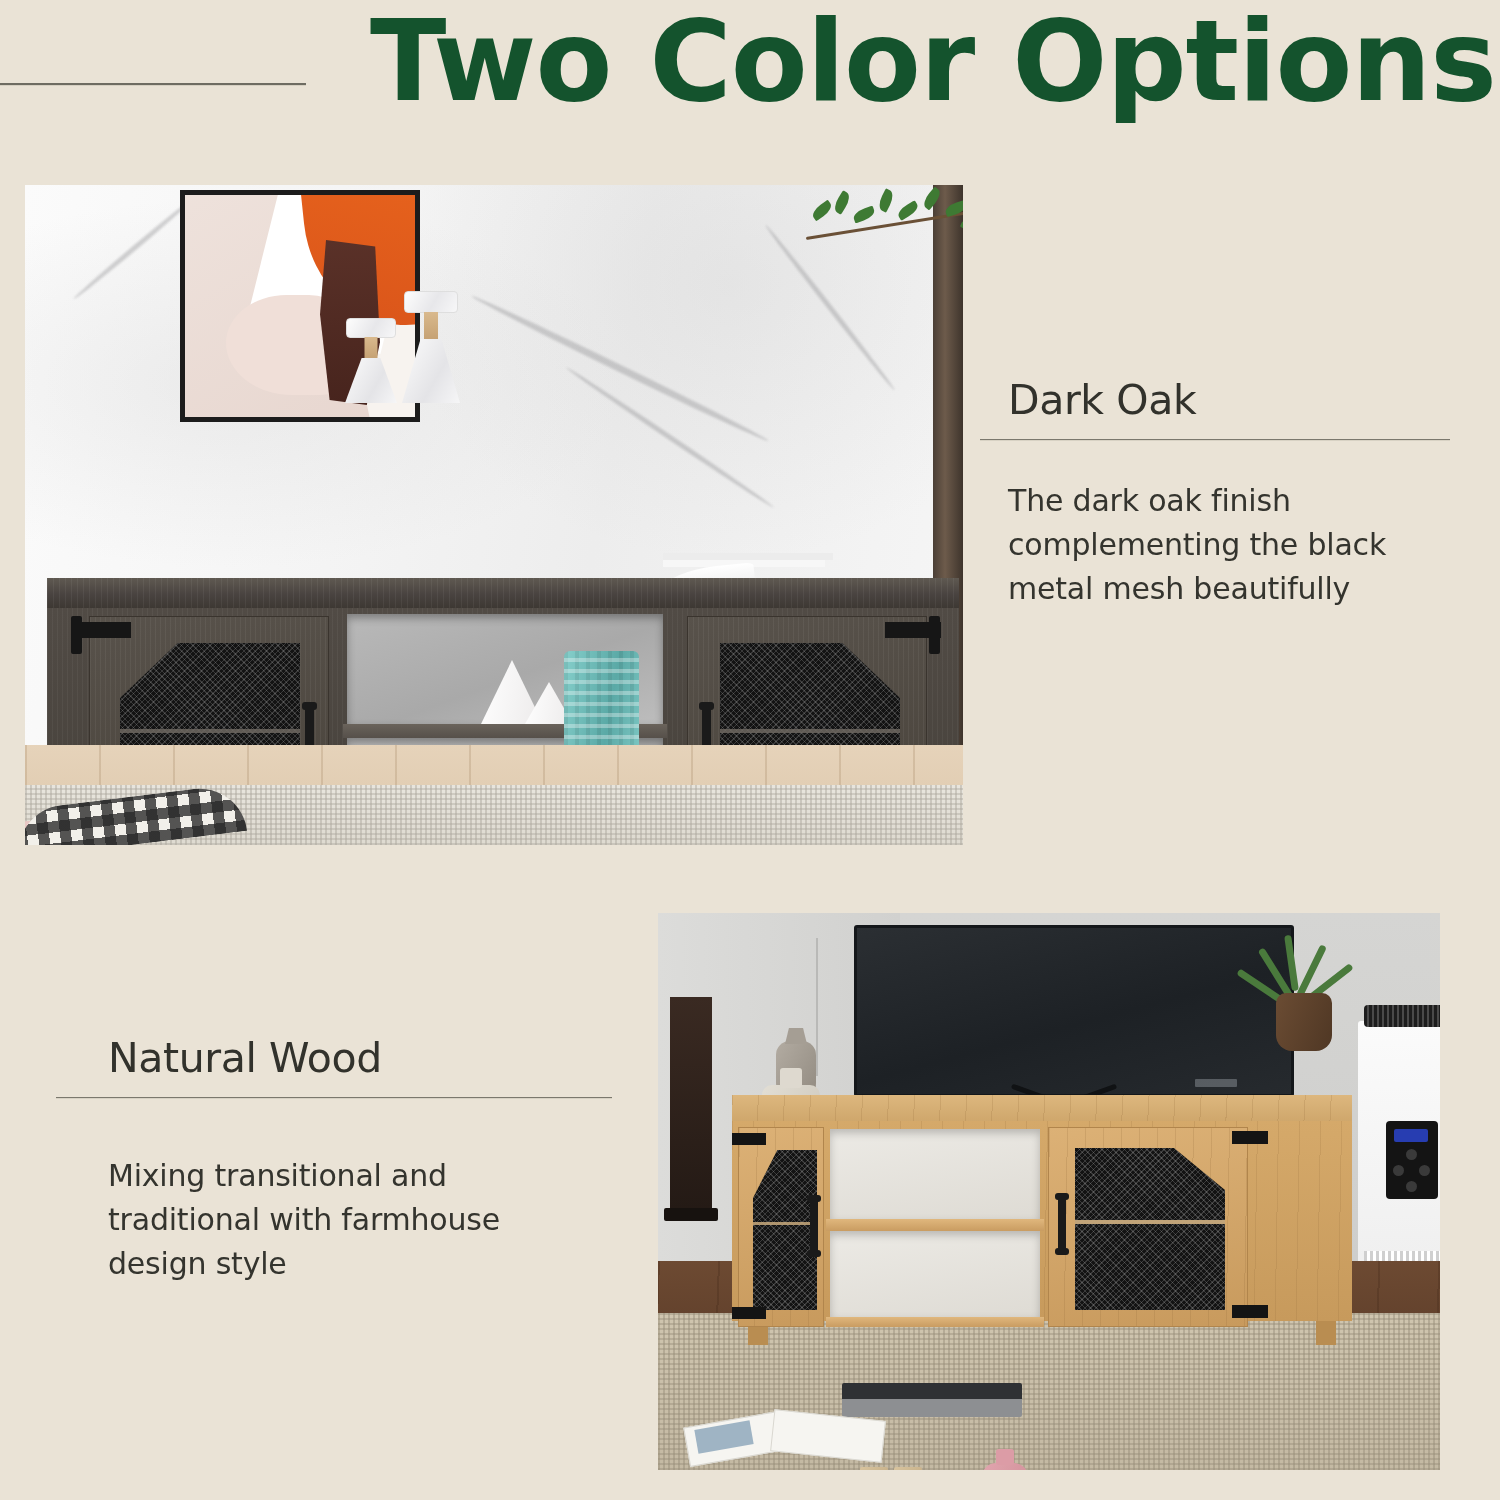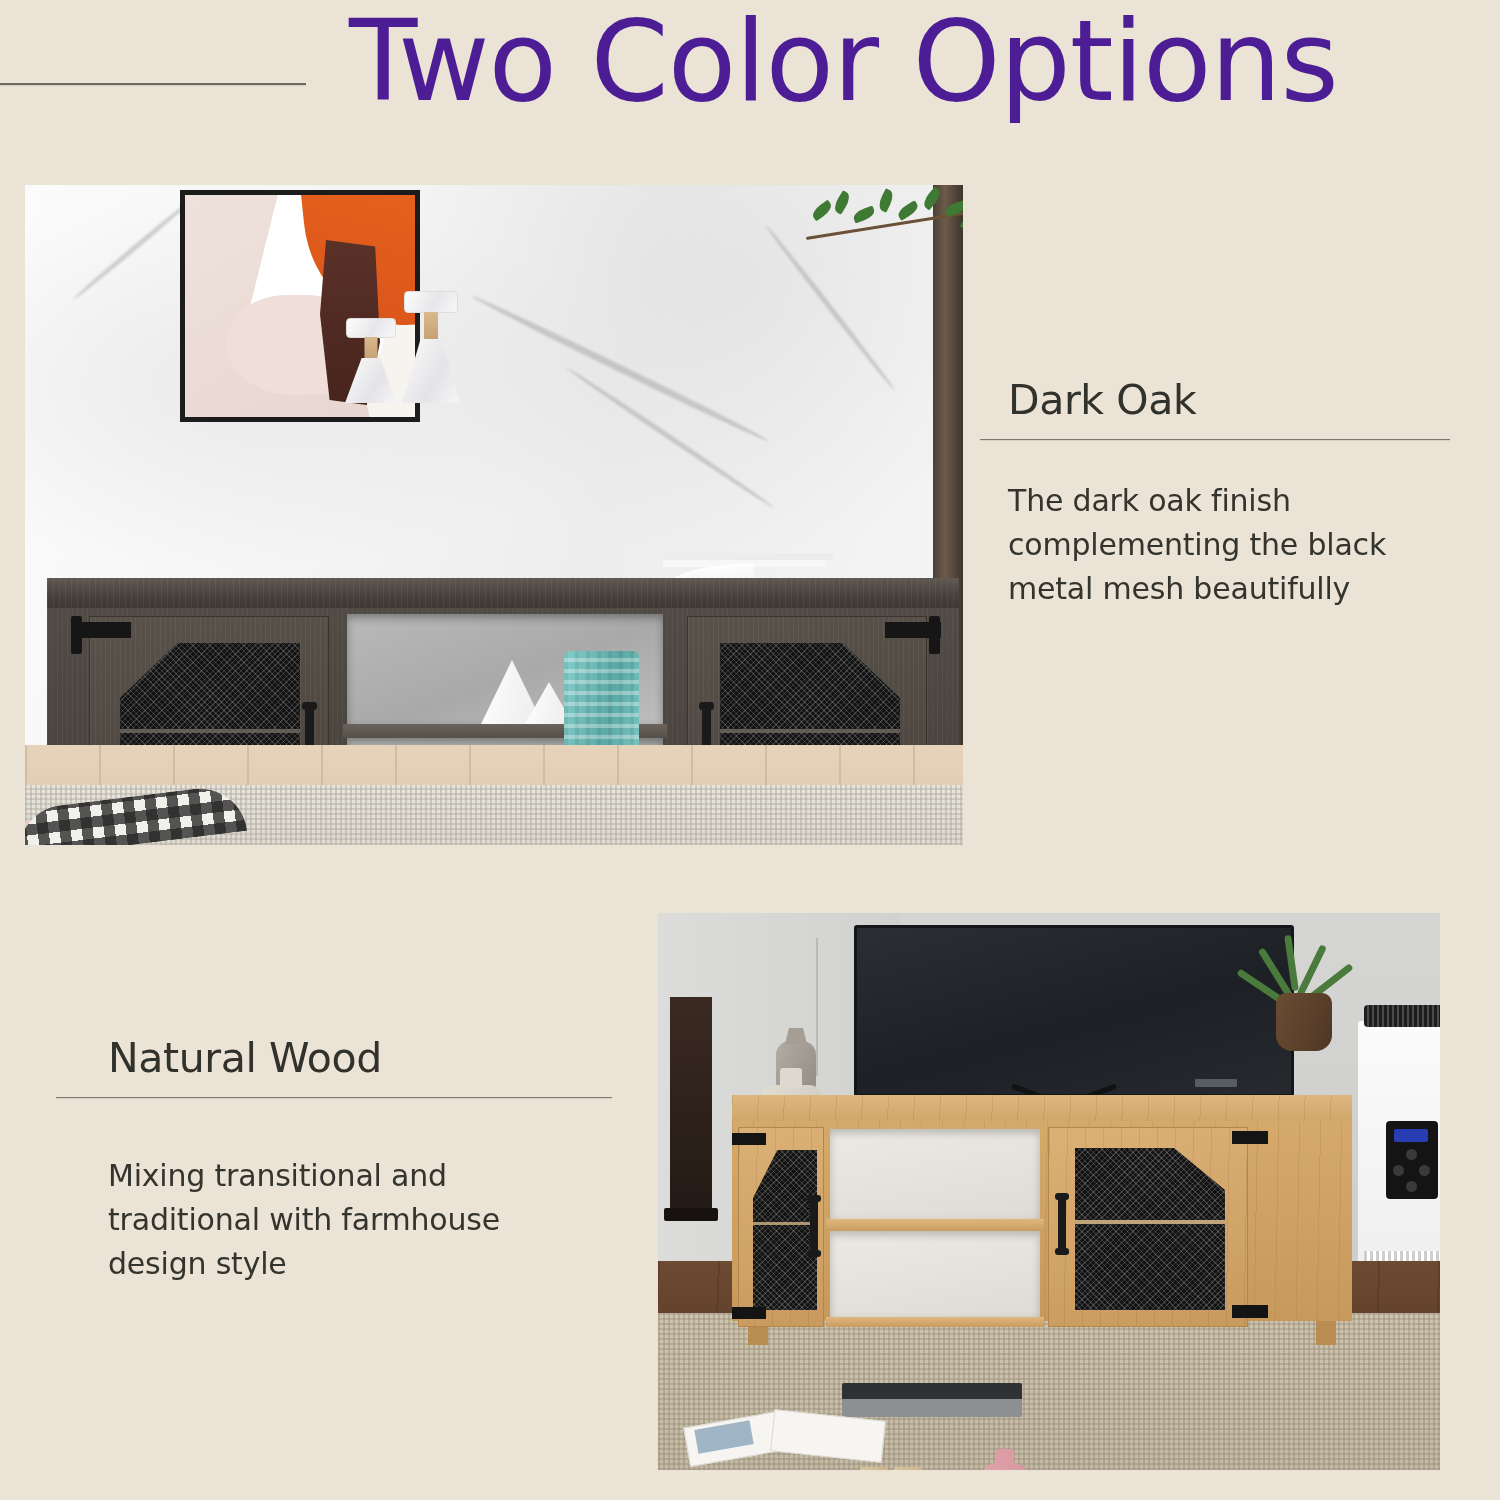--- a/index.html
+++ b/index.html
@@ -18,23 +18,23 @@
   .header-rule {
     position:absolute; left:0; top:83px; width:306px; height:2px;
     background:linear-gradient(to bottom,#8d8madd,#6d6b62 50%,#cfc9bc 100%);
     background:#6e6c62;
   }
   .header-rule::after{
     content:""; position:absolute; left:0; top:2px; width:100%; height:1px;
     background:#d6d0c2;
   }
   .page-title {
-    position:absolute; left:349px; top:5px; width:1120px;
+    position:absolute; left:370px; top:5px; width:1120px;
     font-size:112px; line-height:1.0; letter-spacing:-1px;
-    font-weight:400; color:#4c1d95;
+    font-weight:700; color:#14532d;
     font-family:"DejaVu Sans", sans-serif;
     white-space:nowrap;
   }
 
   
   .photo { position:absolute; overflow:hidden; background:#efefef; }
   .photo-dark  { left:25px;  top:185px;  width:938px;  height:660px; }
   .photo-light { left:658px; top:913px;  width:782px;  height:557px; }
 
   

